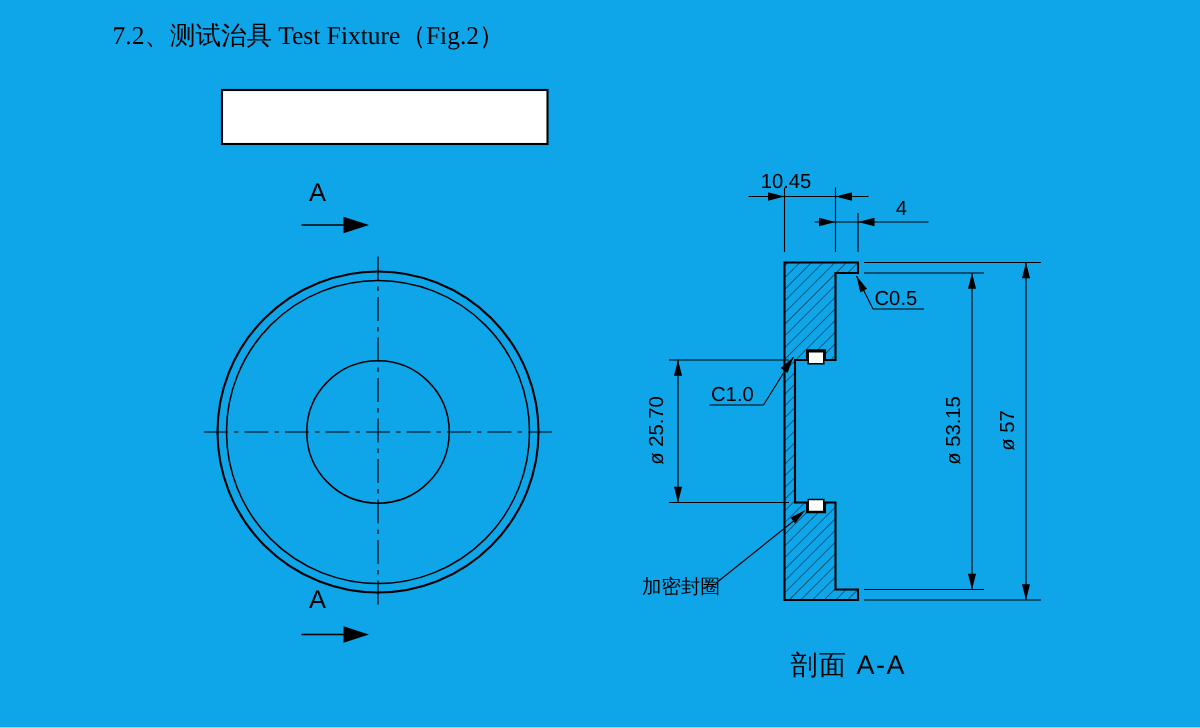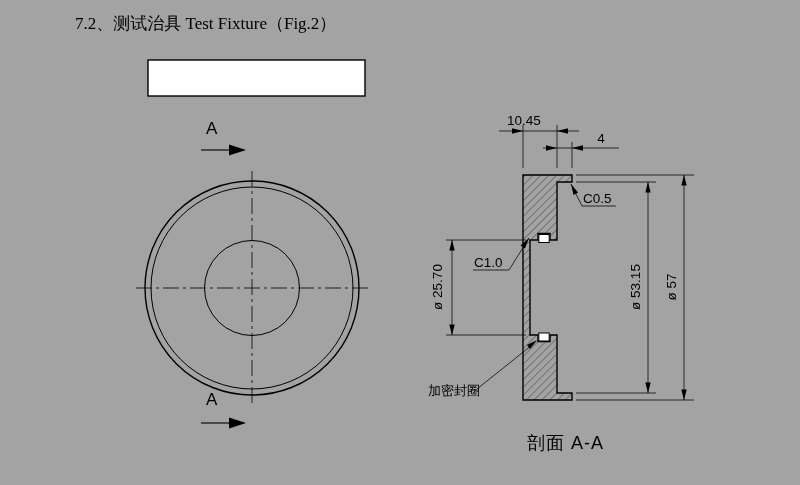--- a/index.html
+++ b/index.html
@@ -1,16 +1,16 @@
 <!DOCTYPE html>
 <html><head>
 <meta charset="utf-8">
 <style>
   html,body{margin:0;padding:0;background:#ffffff;}
-  .page{position:relative;width:800px;height:485px;background:#a3a3a3;overflow:hidden;
+  .page{position:relative;width:800px;height:485px;background:#0ea5e9;overflow:hidden;
         font-family:"Liberation Sans",sans-serif;}
   .title{position:absolute;left:75px;top:12px;font-family:"Liberation Serif",serif;
          font-size:17px;color:#000;white-space:nowrap;}
   svg{position:absolute;left:0;top:0;}
   svg text{font-family:"Liberation Sans",sans-serif;fill:#000;stroke:none;}
   .dim{font-size:13.5px;}
   .marker{font-size:17px;}
   .cjk{font-size:13px;}
   .cap{font-size:18px;letter-spacing:1px;}
 </style>

